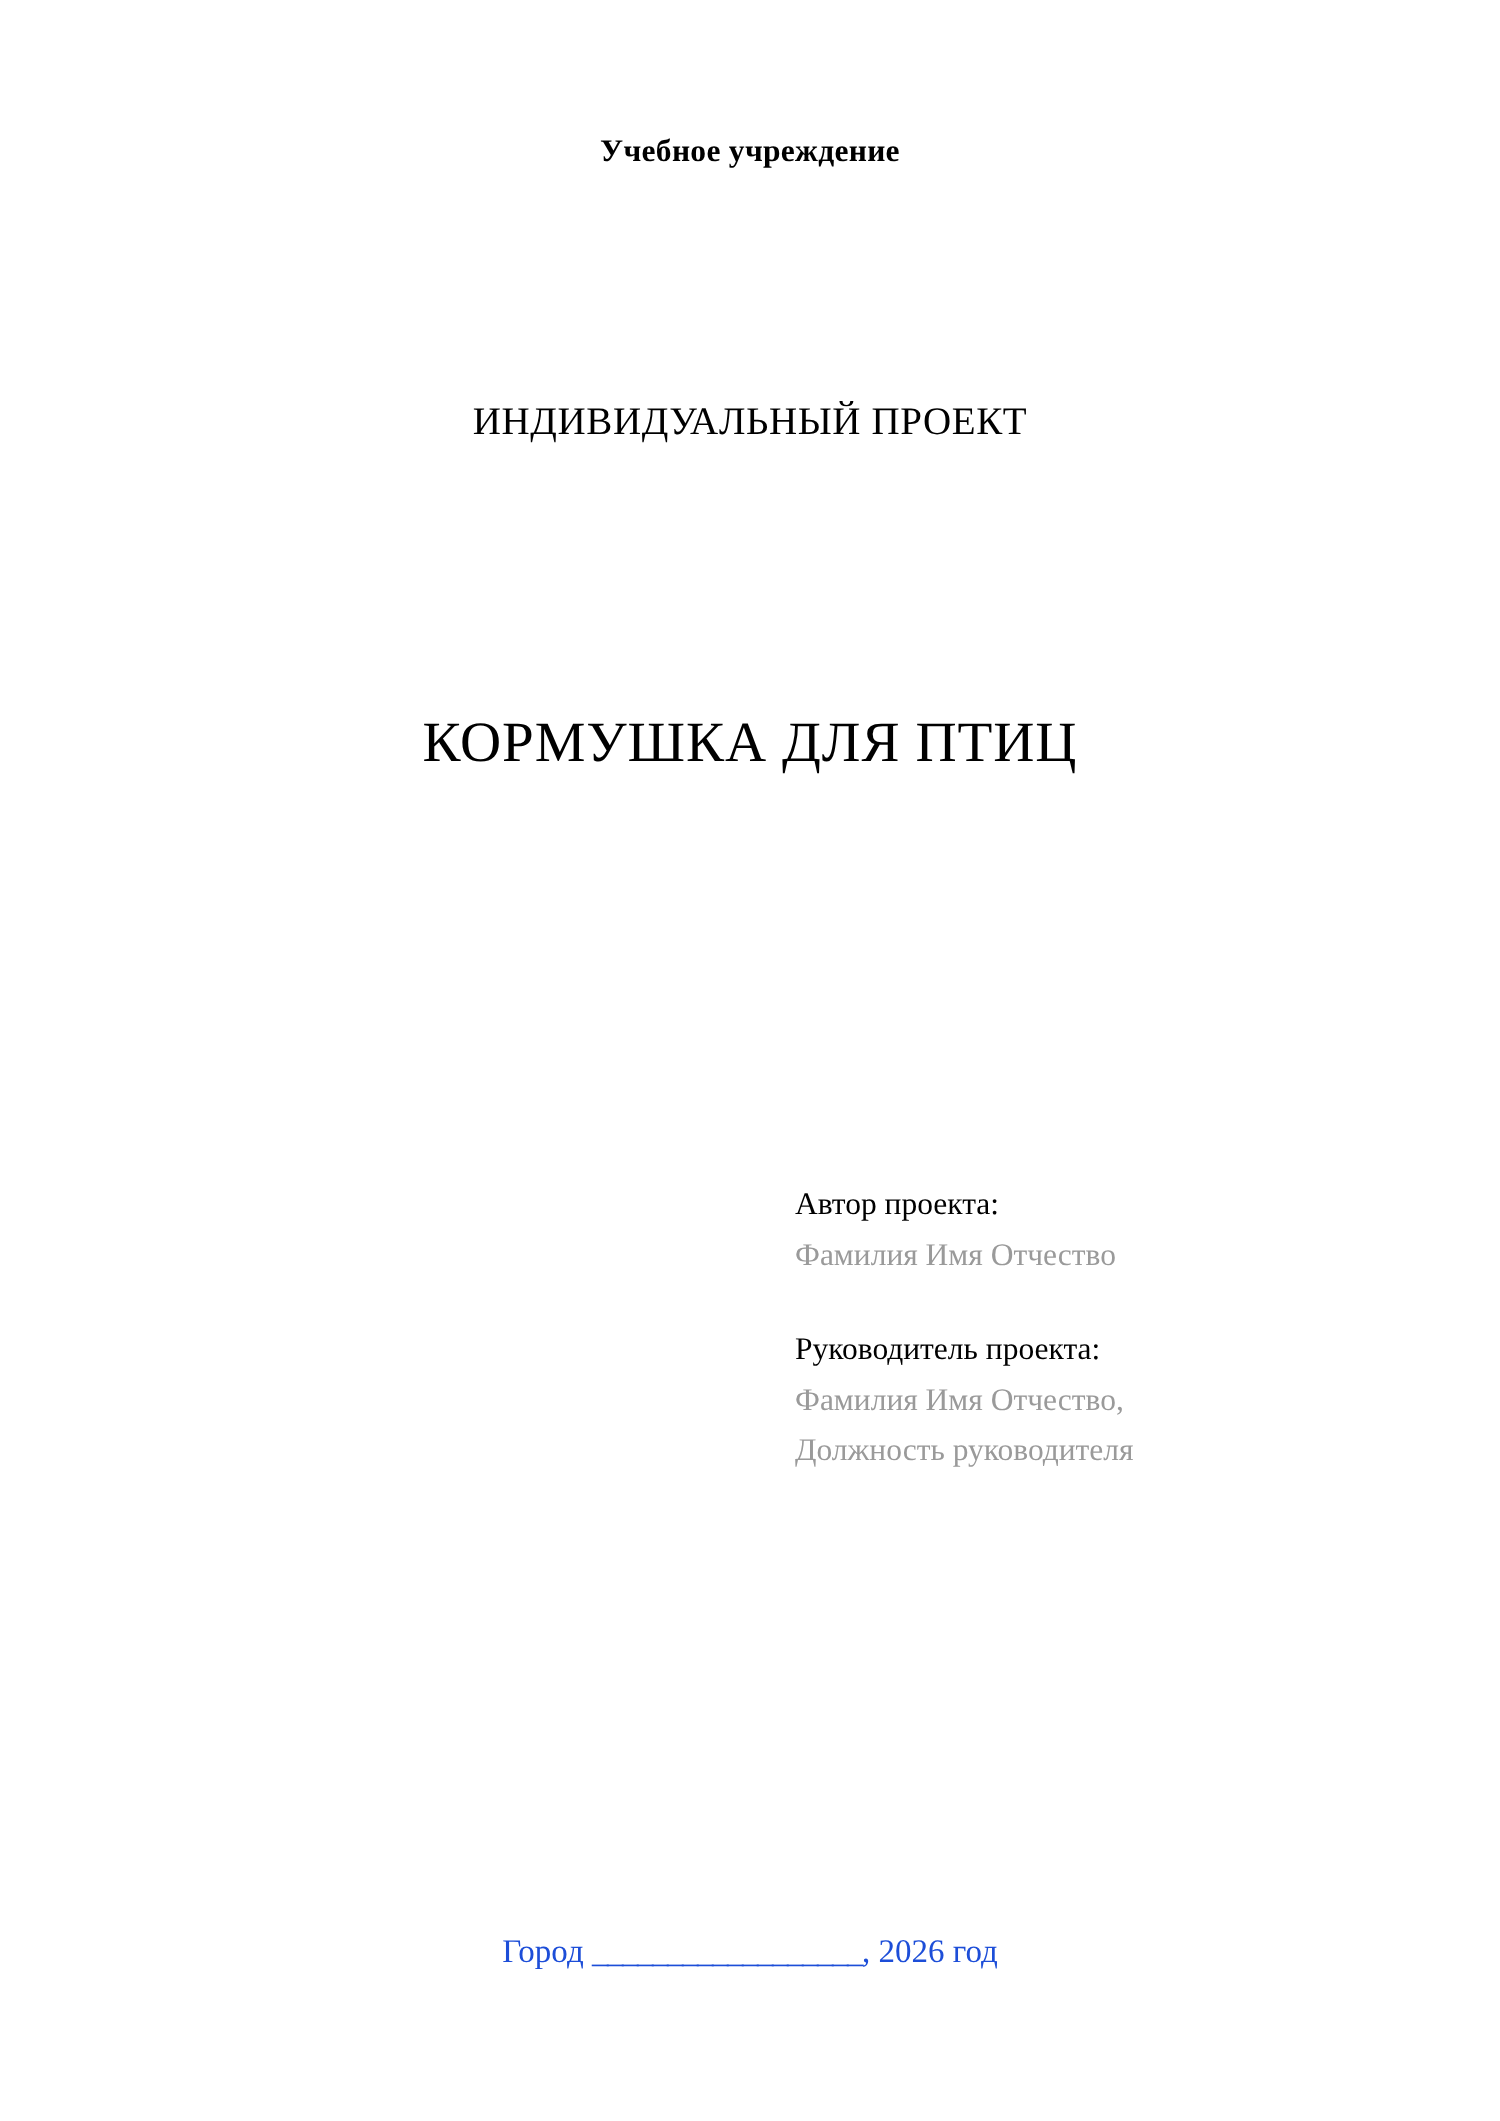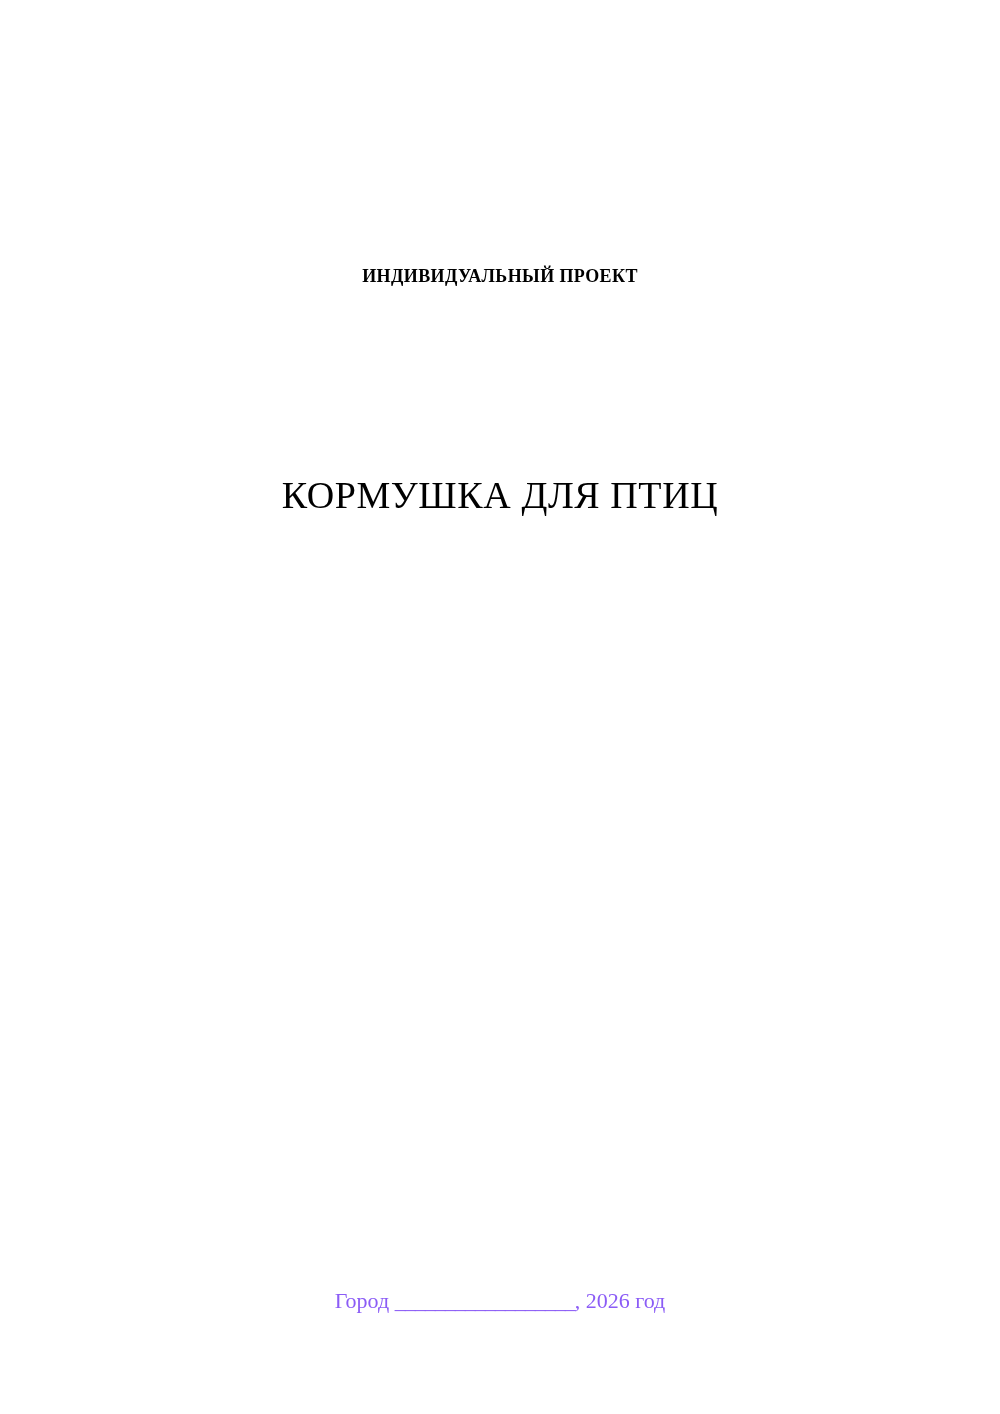--- a/index.html
+++ b/index.html
@@ -35,22 +35,22 @@
     letter-spacing: 0.2px;
   }
 
   
   .project-type {
     position: absolute;
     top: 266px;
     left: 0;
     width: 1000px;
     text-align: center;
-    font-size: 18px;
-    font-weight: bold;
+    font-size: 26px;
+    font-weight: normal;
     letter-spacing: 0.4px;
   }
 
   
   .main-title {
     position: absolute;
     top: 448px;
     left: 0;
     width: 1000px;
     text-align: center;
@@ -82,34 +82,49 @@
   }
 
   
   .footer-line {
     position: absolute;
     top: 1288px;
     left: 0;
     width: 1000px;
     text-align: center;
     font-size: 22px;
-    color: #8b5cf6;
+    color: #1d4ed8;
   }
   .footer-line .blank {
     letter-spacing: -1px;
   }
 </style>
 </head>
 <body>
 
 <div class="page">
 
+  <div class="institution">Учебное учреждение</div>
 
   <div class="project-type">ИНДИВИДУАЛЬНЫЙ ПРОЕКТ</div>
 
   <h1 class="main-title">КОРМУШКА ДЛЯ ПТИЦ</h1>
 
+  <div class="signature-block">
+
+    <div class="sig-group">
+      <div class="sig-label">Автор проекта:</div>
+      <div class="sig-value">Фамилия Имя Отчество</div>
+    </div>
+
+    <div class="sig-group">
+      <div class="sig-label">Руководитель проекта:</div>
+      <div class="sig-value">Фамилия Имя Отчество,</div>
+      <div class="sig-value">Должность руководителя</div>
+    </div>
+
+  </div>
 
   <div class="footer-line">
     <span>Город</span><span> </span><span class="blank">__________________</span><span>, 2026 год</span>
   </div>
 
 </div>
 
 </body></html>

